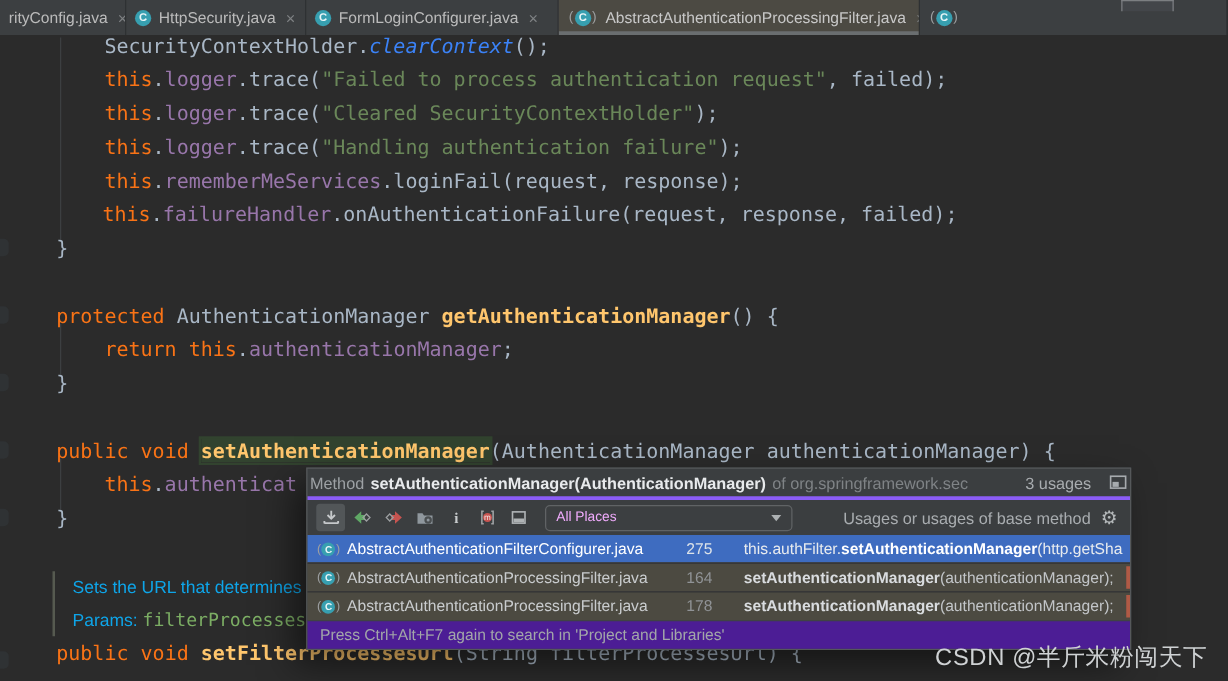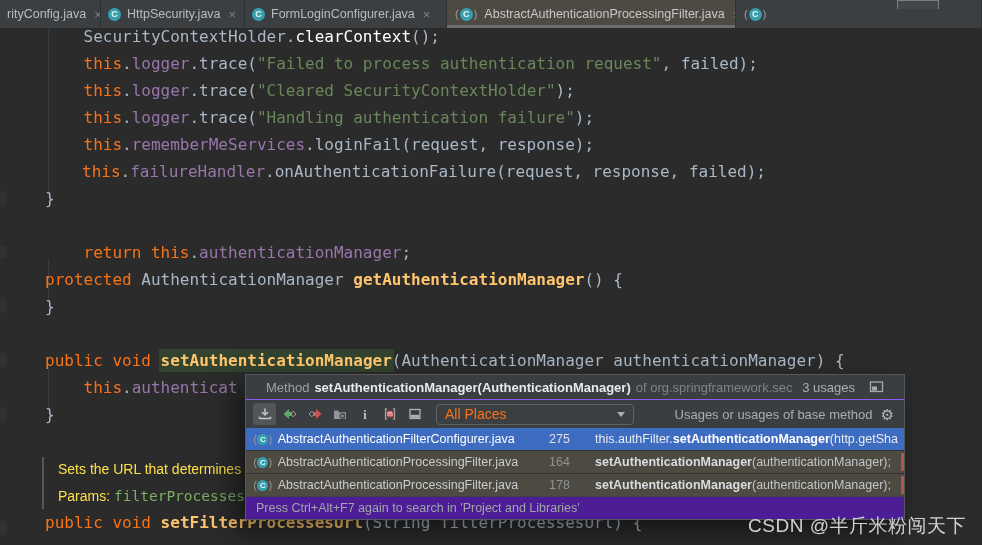--- a/index.html
+++ b/index.html
@@ -25,42 +25,42 @@
   
   .editor{position:absolute;inset:0;z-index:1}
   .code{position:absolute;top:23px;left:0;width:982px}
   .code-line{height:27px;line-height:27px;white-space:pre;font-family:"DejaVu Sans Mono",monospace;font-size:16px;color:#A9B7C6}
   .tk-kw{color:#f97316}
   .tk-pl{color:#A9B7C6}
   .tk-fd{color:#9876AA}
   .tk-st{color:#6A8759}
   .tk-md{color:#FFC66D;font-weight:600}
   .tk-mh{color:#FFC66D;font-weight:600;background:#32432F;box-shadow:0 0 0 2px #32432F}
-  .tk-it{color:#ffffff;}
-  .tk-doc{font-family:"Liberation Sans",sans-serif;font-size:14px;color:#fde047}
+  .tk-it{color:#3b82f6;font-style:italic}
+  .tk-doc{font-family:"Liberation Sans",sans-serif;font-size:14px;color:#0ea5e9}
   .tk-dm{font-family:"DejaVu Sans Mono",monospace;font-size:14.5px;color:#7CAE64}
   .indent-guide{position:absolute;width:1px;background:#3C3F41}
   .doc-bar{position:absolute;left:42px;top:457px;width:2px;height:52px;background:#565A50}
   .gutter-mark{position:absolute;left:-7px;width:14px;height:14px;border:1px solid #50545
 
 8;border-radius:4px;background:#2F3234}
 
   
   .popup{position:absolute;left:245px;top:374px;width:660px;z-index:30;background:#3B3E40;
          border:1px solid #55585A;box-shadow:-10px 12px 26px rgba(0,0,0,.5)}
-  .p-header{height:25px;display:flex;align-items:center;padding:0 20px;font-size:13px;border-bottom:1px solid #8b5cf6;white-space:nowrap;overflow:hidden}
+  .p-header{height:25px;display:flex;align-items:center;padding:0 2px;font-size:13px;border-bottom:3px solid #8b5cf6;white-space:nowrap;overflow:hidden}
   .p-h-prefix{color:#9DA1A4;margin-right:5px}
   .p-h-sig{color:#E8EAEC;font-weight:bold}
   .p-h-ctx{color:#7F8386;margin-left:5px;overflow:hidden;text-overflow:clip;flex-shrink:1}
   .p-h-usages{color:#A9ADB0;margin-left:auto;padding:0 14px 0 10px;flex-shrink:0}
   .p-toolbar{height:28px;display:flex;align-items:center;padding:0 8px 0 7px;gap:2px}
   .tbtn{width:23px;height:22px;display:flex;align-items:center;justify-content:center;flex-shrink:0}
   .tbtn.pressed{background:#525658;border-radius:3px}
   .scope{margin-left:8px;width:198px;height:21px;border:1px solid #606365;border-radius:4px;background:#3C3F41;
-         display:flex;align-items:center;padding:0 8px;font-size:14px;color:#f97316;flex-shrink:0}
+         display:flex;align-items:center;padding:0 8px;font-size:11px;color:#f0abfc;flex-shrink:0}
   .scope .arrow{margin-left:auto;width:0;height:0;border-left:4.5px solid transparent;border-right:4.5px solid transparent;border-top:5px solid #ACB0B2}
   .p-filter{margin-left:auto;font-size:13px;color:#A9ADB0;white-space:nowrap}
   .p-gear{font-size:15px;color:#B4B8BA;margin:0 2px 0 6px;line-height:1}
   .u-row{position:relative;height:22px;display:flex;align-items:center;padding-left:7px;font-size:12.5px;background:#4C4A41;overflow:hidden}
   .u-row + .u-row{border-top:1px solid #303234;height:23px}
   .u-row.selected{background:#3E6CC0}
   .u-row .cicon{width:11px;height:11px;font-size:8px}
   .u-row .paren{font-size:10px;margin:0 .5px}
   .u-file{margin-left:5px;color:#C9CCCE;white-space:nowrap}
   .u-row.selected .u-file{color:#ffffff}
@@ -88,22 +88,22 @@
   <div class="doc-bar"></div>
   <div class="code">
       <div class="code-line" style="padding-left: 83.5px;"><span class="tk-pl">SecurityContextHolder.</span><span class="tk-it">clearContext</span><span class="tk-pl">();</span></div>
       <div class="code-line" style="padding-left: 83.5px;"><span class="tk-kw">this</span><span class="tk-pl">.</span><span class="tk-fd">logger</span><span class="tk-pl">.trace(</span><span class="tk-st">"Failed to process authentication request"</span><span class="tk-pl">, failed);</span></div>
       <div class="code-line" style="padding-left: 83.5px;"><span class="tk-kw">this</span><span class="tk-pl">.</span><span class="tk-fd">logger</span><span class="tk-pl">.trace(</span><span class="tk-st">"Cleared SecurityContextHolder"</span><span class="tk-pl">);</span></div>
       <div class="code-line" style="padding-left: 83.5px;"><span class="tk-kw">this</span><span class="tk-pl">.</span><span class="tk-fd">logger</span><span class="tk-pl">.trace(</span><span class="tk-st">"Handling authentication failure"</span><span class="tk-pl">);</span></div>
       <div class="code-line" style="padding-left: 83.5px;"><span class="tk-kw">this</span><span class="tk-pl">.</span><span class="tk-fd">rememberMeServices</span><span class="tk-pl">.loginFail(request, response);</span></div>
       <div class="code-line" style="padding-left: 82px;"><span class="tk-kw">this</span><span class="tk-pl">.</span><span class="tk-fd">failureHandler</span><span class="tk-pl">.onAuthenticationFailure(request, response, failed);</span></div>
       <div class="code-line" style="padding-left: 45px;"><span class="tk-pl">}</span></div>
       <div class="code-line" style="padding-left: 45px;"></div>
+      <div class="code-line" style="padding-left: 45px;"><span class="tk-kw">protected</span><span class="tk-pl"> AuthenticationManager </span><span class="tk-md">getAuthenticationManager</span><span class="tk-pl">() {</span></div>
       <div class="code-line" style="padding-left: 83.5px;"><span class="tk-kw">return</span><span class="tk-pl"> </span><span class="tk-kw">this</span><span class="tk-pl">.</span><span class="tk-fd">authenticationManager</span><span class="tk-pl">;</span></div>
-      <div class="code-line" style="padding-left: 45px;"><span class="tk-kw">protected</span><span class="tk-pl"> AuthenticationManager </span><span class="tk-md">getAuthenticationManager</span><span class="tk-pl">() {</span></div>
       <div class="code-line" style="padding-left: 45px;"><span class="tk-pl">}</span></div>
       <div class="code-line" style="padding-left: 45px;"></div>
       <div class="code-line" style="padding-left: 45px;"><span class="tk-kw">public</span><span class="tk-pl"> </span><span class="tk-kw">void</span><span class="tk-pl"> </span><span class="tk-mh">setAuthenticationManager</span><span class="tk-pl">(AuthenticationManager authenticationManager) {</span></div>
       <div class="code-line" style="padding-left: 83.5px;"><span class="tk-kw">this</span><span class="tk-pl">.</span><span class="tk-fd">authenticat</span></div>
       <div class="code-line" style="padding-left: 45px;"><span class="tk-pl">}</span></div>
       <div class="code-line" style="padding-left: 45px;"></div>
       <div class="code-line" style="padding-left: 58px;"><span class="tk-doc">Sets the URL that determines</span></div>
       <div class="code-line" style="padding-left: 58px;"><span class="tk-doc">Params: </span><span class="tk-dm">filterProcessesU</span></div>
       <div class="code-line" style="padding-left: 45px;"><span class="tk-kw">public</span><span class="tk-pl"> </span><span class="tk-kw">void</span><span class="tk-pl"> </span><span class="tk-md">setFilterProcessesUrl</span><span class="tk-pl">(String filterProcessesUrl) {</span></div>
     </div>

